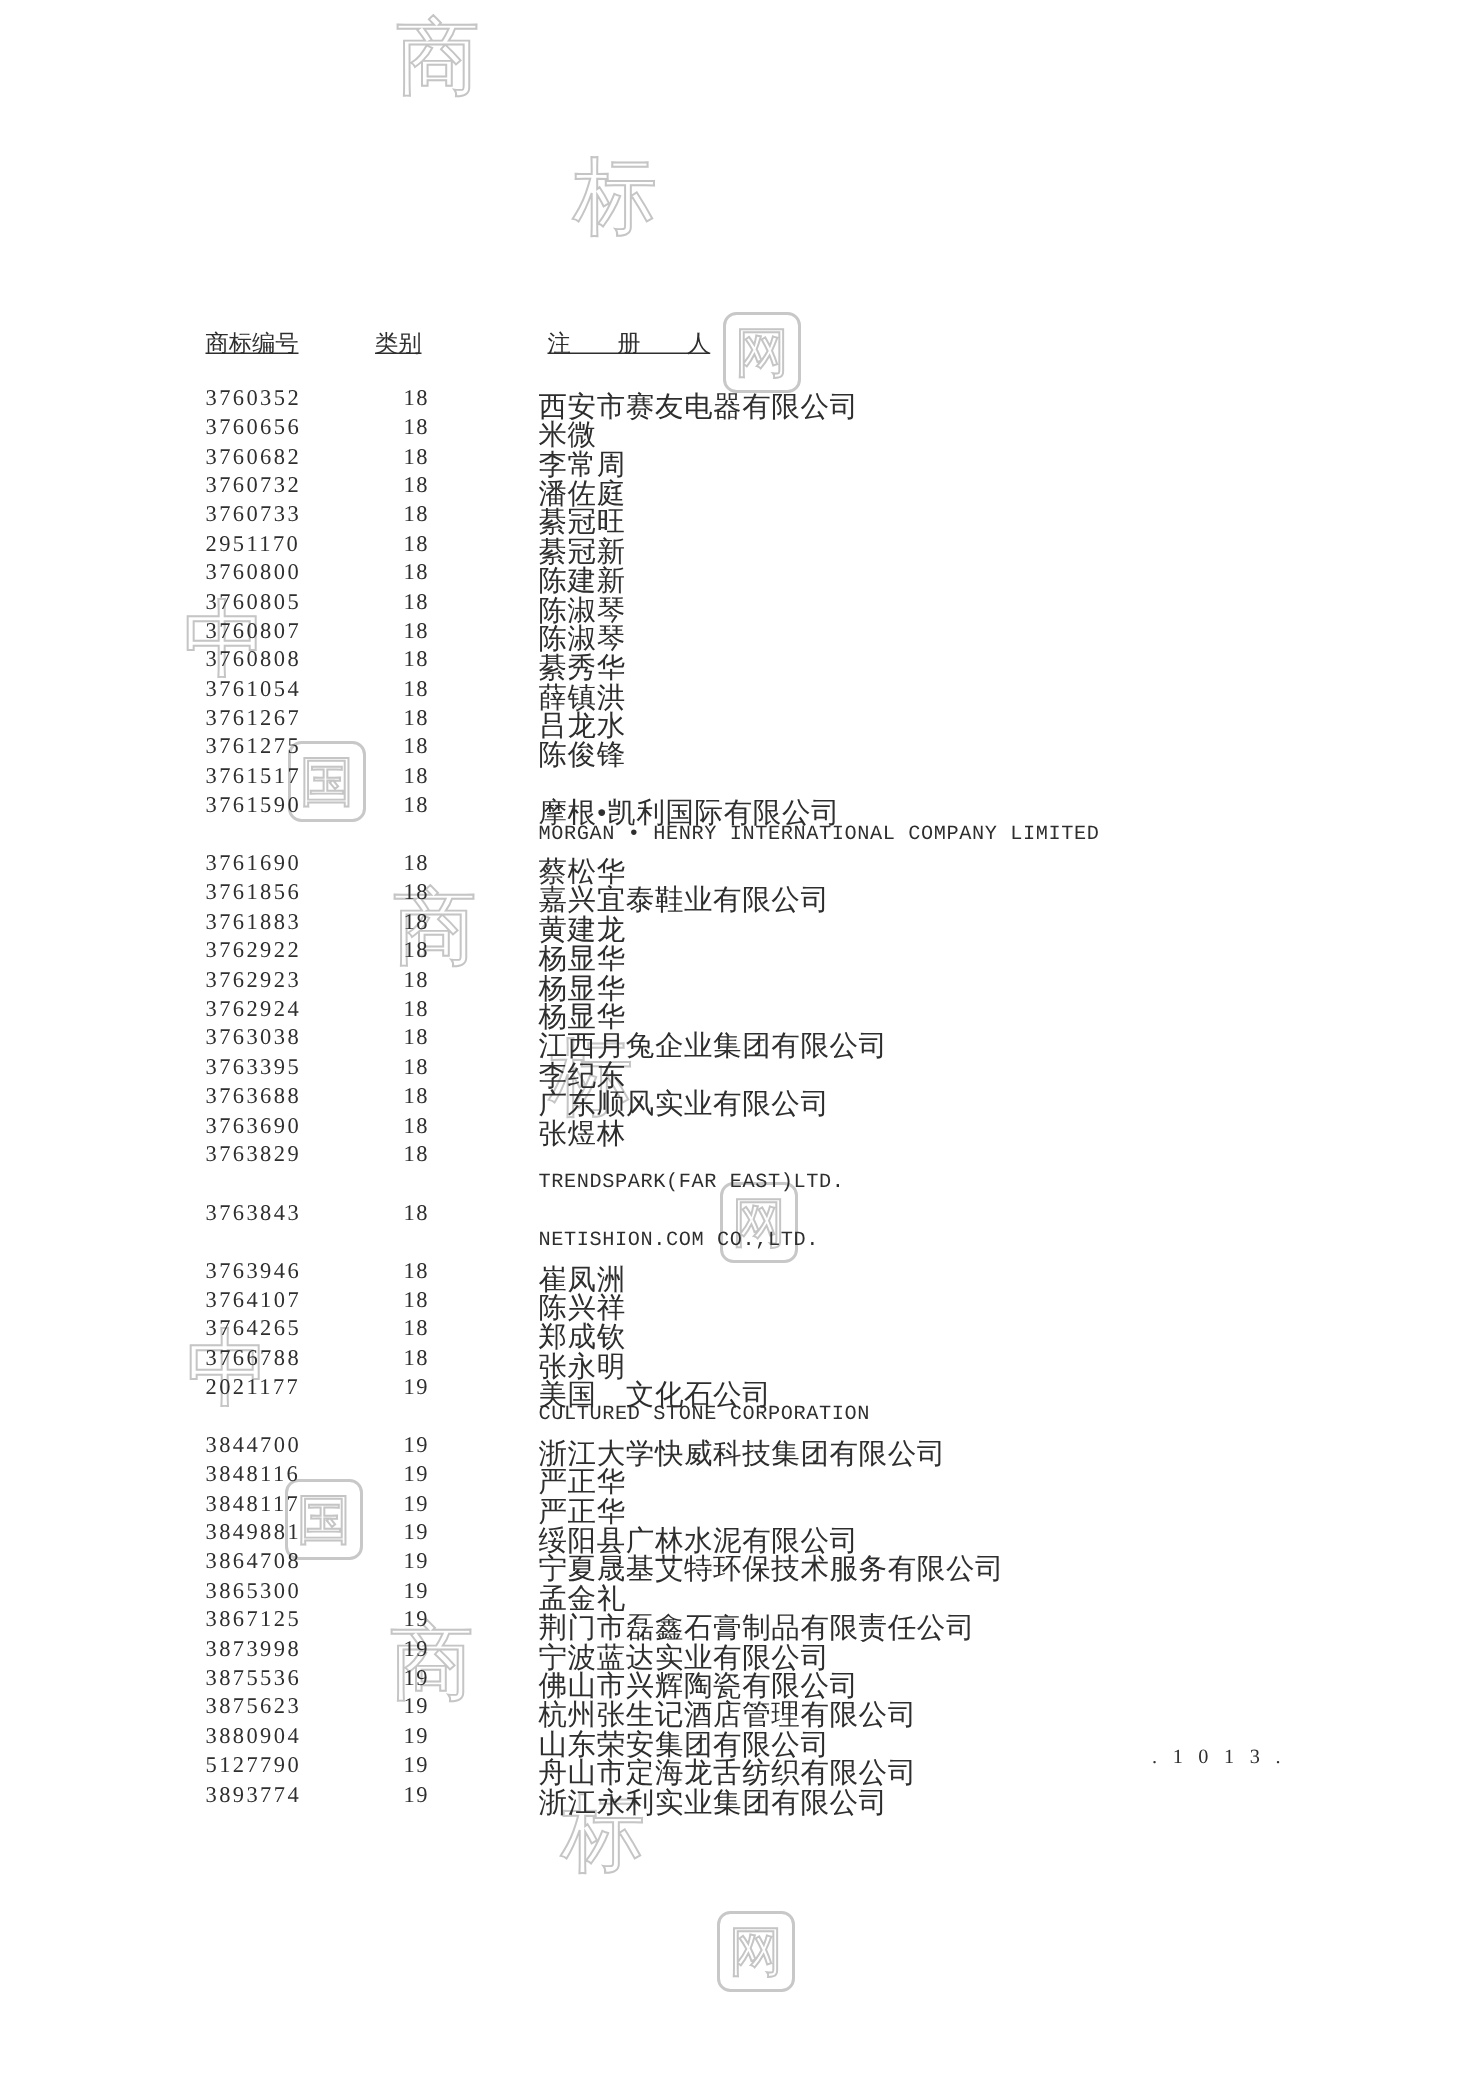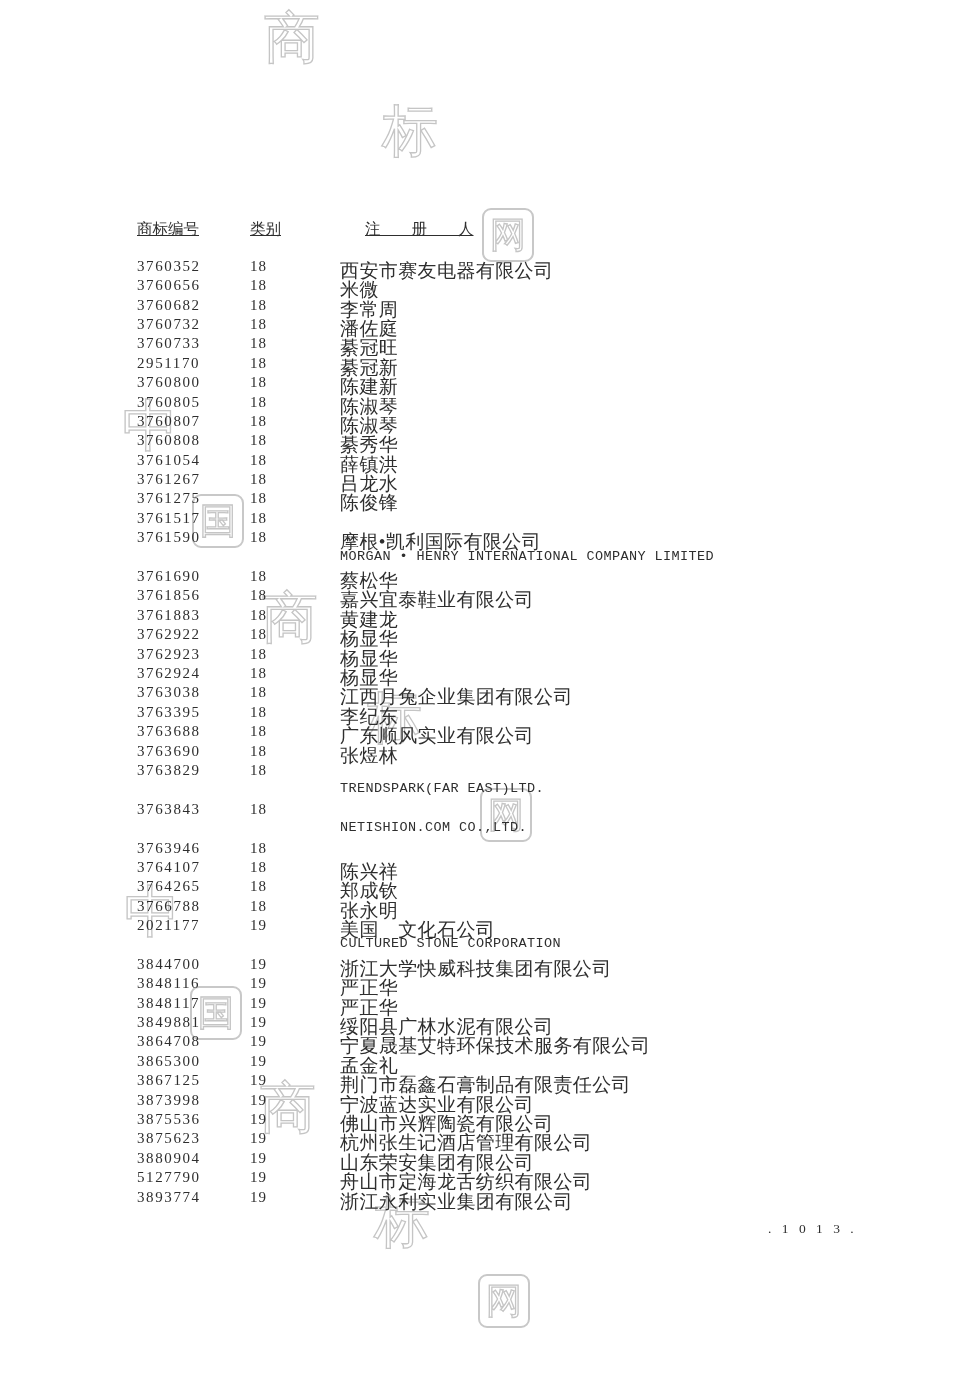--- a/index.html
+++ b/index.html
@@ -39,35 +39,35 @@
   
   .doc { position: absolute; left: 137px; top: 219px; width: 740px; z-index: 1; }
   .thead { display: flex; font-size: 15.5px; height: 19.4px; text-decoration: underline; }
   .col-no   { width: 113px; }
   .col-cls  { width: 90px; }
   .col-name { flex: 1; }
   .hdr-reg  { padding-left: 25px; }
   .tbody { margin-top: 19.4px; }
   .line { display: flex; height: 19.4px; align-items: flex-start; }
   .cell-no  { width: 113px; font-size: 15px; letter-spacing: 1.6px; }
-  .cell-cls { width: 90px;  font-size: 15px; letter-spacing: 1px; }
+  .cell-cls { width: 90px;  font-size: 15px; letter-spacing: 1px; margin-left: 19px; }
   .cell-name { flex: 1; font-size: 19px; letter-spacing: 0.4px; white-space: pre; }
   .cell-en {
     flex: 1;
     font-family: "Liberation Mono", "DejaVu Sans Mono", monospace;
     font-size: 13.5px;
     letter-spacing: 0.4px;
     white-space: pre;
   }
 
   
   .page-number {
     position: absolute;
     left: 768px;
-    top: 1221px;
+    top: 1163px;
     z-index: 1;
     font-size: 13.5px;
     letter-spacing: 3.5px;
     color: #2e2e2e;
     white-space: pre;
   }
 </style>
 </head>
 <body>
 
@@ -239,20 +239,21 @@
           <span class="cell-cls">18</span>
         </div>
         <div class="line">
           <span class="cell-no"></span>
           <span class="cell-cls"></span>
           <span class="cell-en">NETISHION.COM CO.,LTD.</span>
         </div>
         <div class="line">
           <span class="cell-no">3763946</span>
           <span class="cell-cls">18</span>
+          <span class="cell-name">崔凤洲</span>
         </div>
         <div class="line">
           <span class="cell-no">3764107</span>
           <span class="cell-cls">18</span>
           <span class="cell-name">陈兴祥</span>
         </div>
         <div class="line">
           <span class="cell-no">3764265</span>
           <span class="cell-cls">18</span>
           <span class="cell-name">郑成钦</span>

